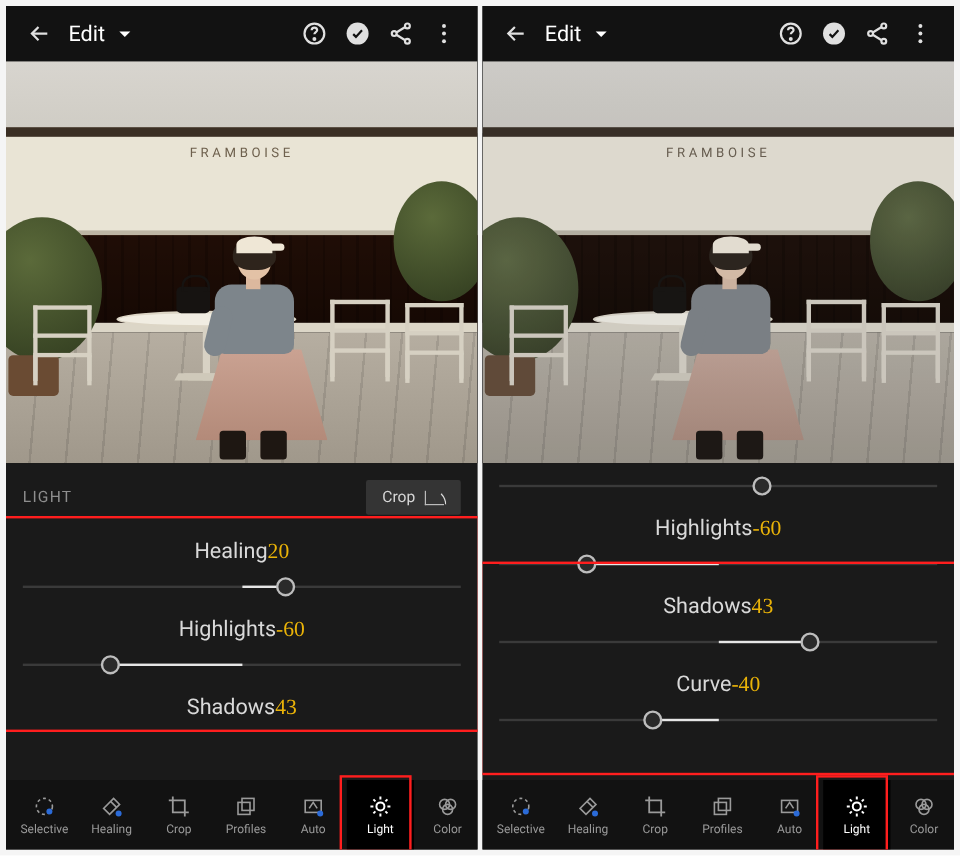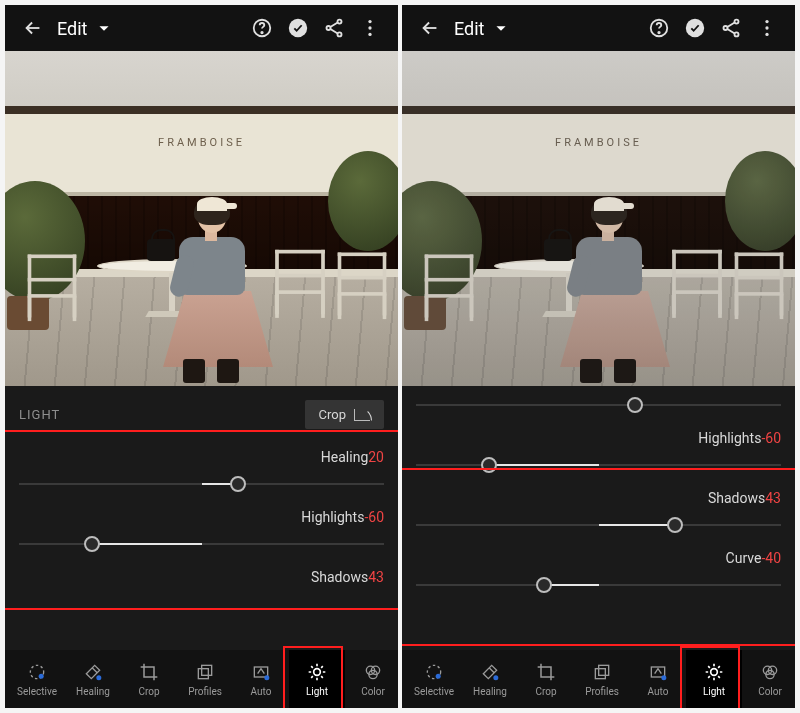--- a/index.html
+++ b/index.html
@@ -15,21 +15,21 @@
   .hdr .title-wrap { display: flex; align-items: center; cursor: pointer; margin-left: 6px; }
   .hdr .title { font-size: 18px; font-weight: 400; color: #fff; }
   .hdr .chev { margin-left: 6px; }
   .hdr .spacer { flex: 1; }
   .icon-svg { width: 22px; height: 22px; }
 
   
   .photo { position: relative; width: 100%; height: 335px; background: #000; overflow: hidden; }
   .sky { position:absolute; left:0; top:0; right:0; height:60px; background: linear-gradient(#d8d5cf,#cfccc4); }
   .wall { position:absolute; left:0; top:55px; right:0; height:90px; background:#e9e4d5; border-top:8px solid #3b2f24; border-bottom:4px solid #bdb6a4; }
-  .sign { position:absolute; left:50%; transform:translateX(-50%); top:85px; font-size:11px; letter-spacing:3px; color:#6e604d; }
+  .sign { position:absolute; left:50%; transform:translateX(-50%); top:70px; font-size:11px; letter-spacing:3px; color:#6e604d; }
   .brick { position:absolute; left:0; top:145px; right:0; height:80px; background: repeating-linear-gradient(90deg,#5a3b28 0,#5a3b28 12px,#4a2e1e 12px,#4a2e1e 14px), linear-gradient(#5a3b28,#3b2416); background-blend-mode: multiply; }
   .bench { position:absolute; left:0; right:0; top:218px; height:8px; background:#dcd6c7; }
   .floor { position:absolute; left:0; right:0; top:226px; bottom:0; background: linear-gradient(#b6aea1,#a0988b); }
   .floor::before{content:"";position:absolute;inset:0;background:repeating-linear-gradient(95deg,rgba(0,0,0,0) 0,rgba(0,0,0,0) 28px,rgba(0,0,0,0.1) 28px,rgba(0,0,0,0.1) 30px);}
   
   .table-top{position:absolute;left:92px;top:208px;width:150px;height:14px;border-radius:50%;background:#f1ede2;border:2px solid #ddd6c6;}
   .table-leg{position:absolute;left:164px;top:222px;width:6px;height:44px;background:#d8d2c4;}
   .table-legL{position:absolute;left:142px;top:260px;width:48px;height:6px;background:#cfc9ba;transform:skewX(-30deg);}
   .table-legR{position:absolute;left:150px;top:260px;width:48px;height:6px;background:#cfc9ba;transform:skewX(30deg);}
   
@@ -65,22 +65,22 @@
   
   .controls { position: relative; padding: 0 14px; color: #c8c8c8; }
   .section-head { display:flex; align-items:center; justify-content:space-between; padding: 14px 0 10px; }
   .section-title { font-size: 13px; letter-spacing: 1px; color:#8e8e8e; }
   .curve-btn { background:#343434; color:#d6d6d6; font-size:13px; padding:7px 14px; border-radius:2px; display:flex; align-items:center; gap:8px; cursor:pointer; }
   .curve-glyph{display:inline-block;width:16px;height:12px;position:relative;}
   .curve-glyph::before{content:"";position:absolute;inset:0;border-bottom:1px solid #bbb;border-left:1px solid #bbb;}
   .curve-glyph::after{content:"";position:absolute;left:0;bottom:0;width:16px;height:12px;border:1px solid #ddd;border-color:transparent #ddd transparent transparent;border-radius:0 0 14px 0;transform:scaleY(-1);}
 
   .slider-row { padding: 10px 0 6px; }
-  .slider-head { display:flex; justify-content:flex-end; font-size:14px; color:#d9d9d9; margin-bottom:10px; }
-  .slider-head .val { color:#ef4444; }
+  .slider-head { display:flex; justify-content:center; font-size:18px; color:#d9d9d9; margin-bottom:10px; }
+  .slider-head .val { color:#eab308;font-family:Liberation Serif, serif; }
   .track { position:relative; height:18px; cursor:pointer; }
   .track .bar { position:absolute; left:0; right:0; top:8px; height:2px; background:#3a3a3a; }
   .track .fill { position:absolute; top:8px; height:2px; background:#e6e6e6; }
   .track .knob { position:absolute; top:1px; width:16px; height:16px; border-radius:50%; background:#2a2a2a; border:2px solid #bdbdbd; transform:translateX(-50%); }
   .redbox { position:absolute; border:2px solid #ff1e1e; pointer-events:none; }
 
   
   .toolbar { position:absolute; left:0; right:0; bottom:0; height:58px; background:#121212; display:flex; align-items:flex-end;text-align:right; }
   .tool { flex:0 0 56px; height:58px; display:flex; flex-direction:column; align-items:center; justify-content:center; gap:3px; color:#9a9a9a; font-size:10px; cursor:pointer; }
   .tool.active { background:#000; color:#fff; }

